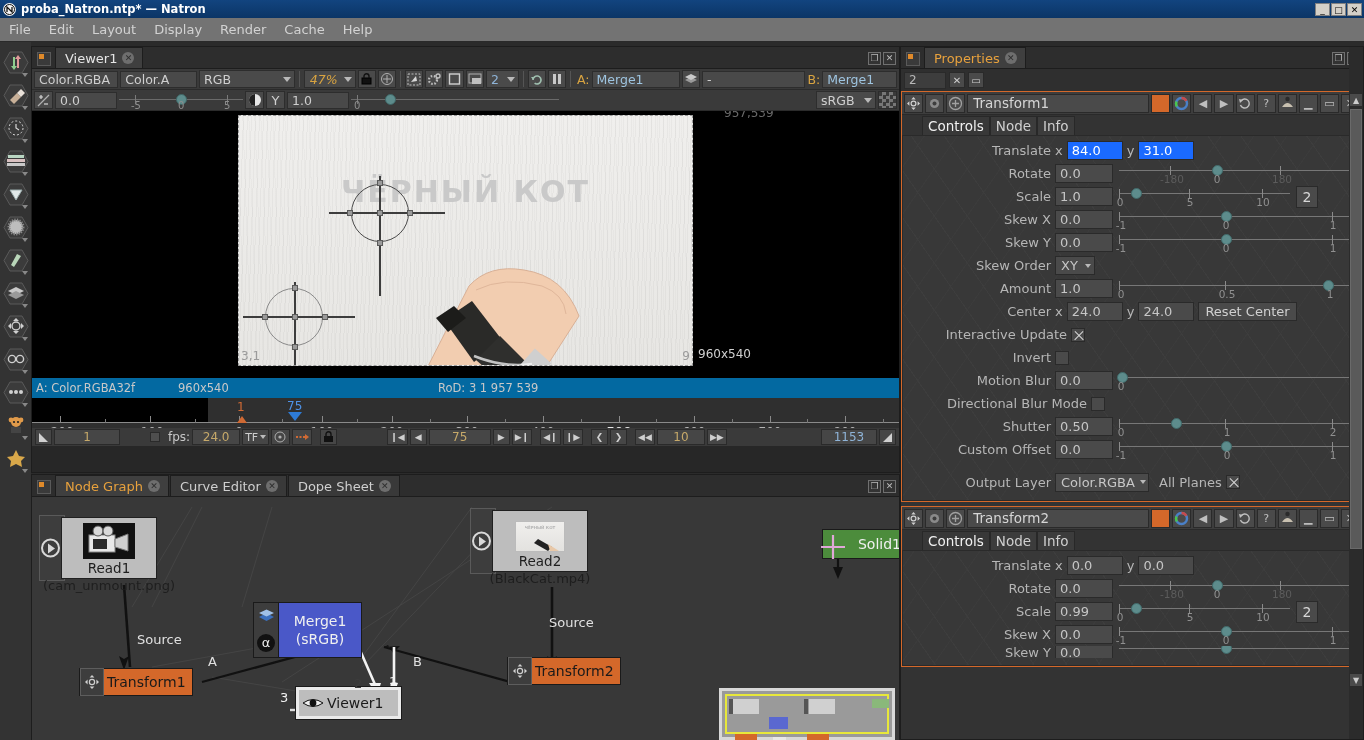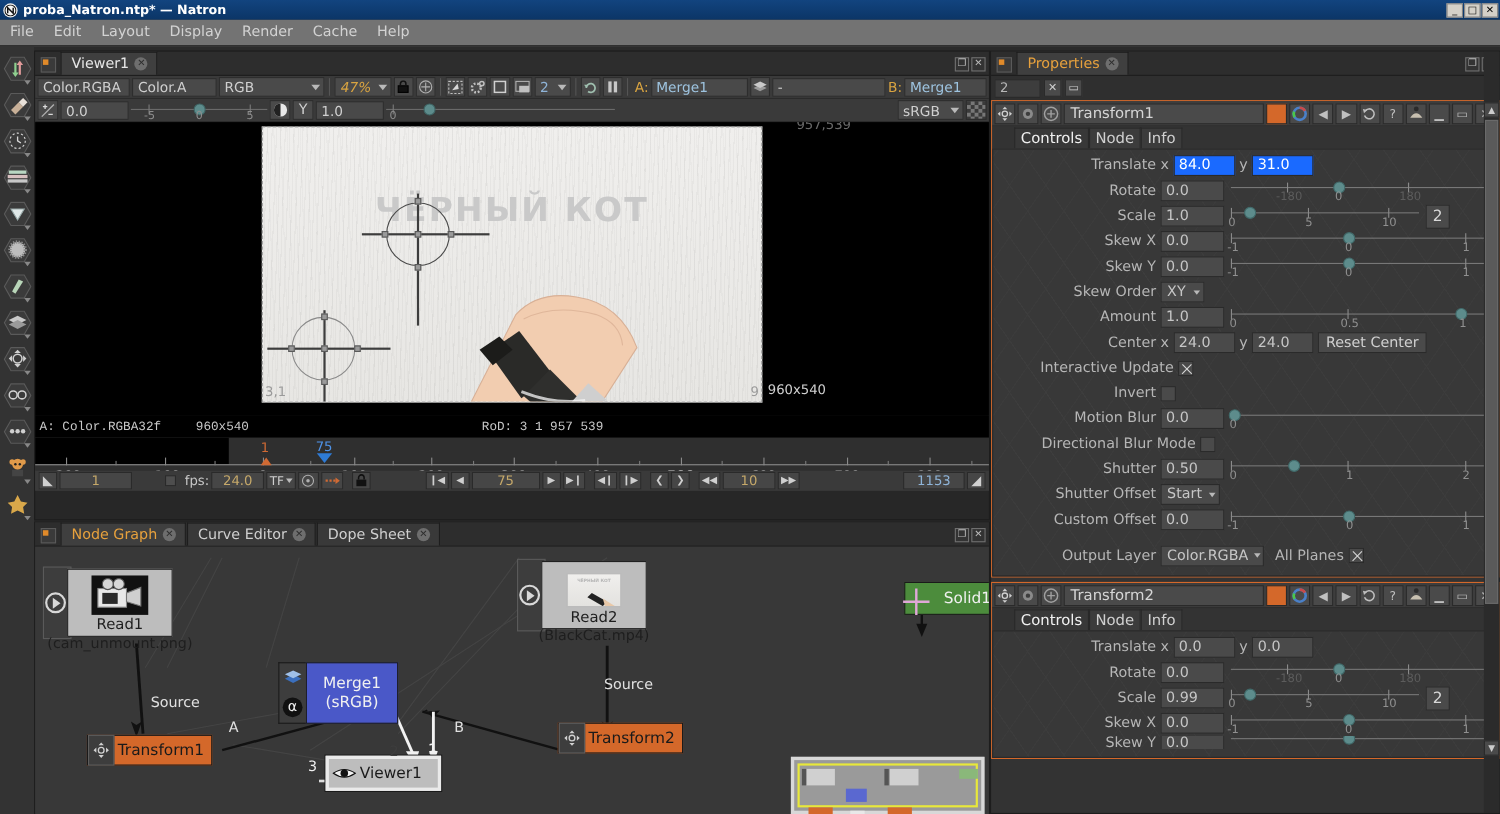--- a/index.html
+++ b/index.html
@@ -177,22 +177,22 @@
   .cross .hndl {
     position: absolute; width: 6px; height: 6px; background: #9a9a9a;
     border: 1px solid #5a5a5a;
   }
   .vcorner-txt {
     position: absolute; color: #9a9a9a; font-size: 12px;
   }
   .ovl-right-top { position:absolute; color:#9a9a9a; font-size: 12px; }
 
   .v-status {
-    height: 20px; background: #000000; display: flex; align-items: center;
-    font-size: 11.5px; color: #c8c8c8; position: relative; font-family: Liberation Mono, monospace;
+    height: 20px; background: #0369a1; display: flex; align-items: center;
+    font-size: 11.5px; color: #c8c8c8; position: relative;
   }
   .v-status .s1 { position: absolute; left: 4px; }
   .v-status .s2 { position: absolute; left: 146px; }
   .v-status .s3 { position: absolute; left: 406px; }
 
   
   .timeline {
     height: 48px; background: #3a3a3a; position: relative;
   }
   .tl-track {
@@ -1258,27 +1258,20 @@
             <span class="ptick" style="left:2px"></span>
             <span class="ptick" style="left:108px"></span>
             <span class="ptick" style="left:215px"></span>
             <span class="pknob" style="left:54px"></span>
             <span class="plbl" style="left:4px">0</span>
             <span class="plbl" style="left:110px">1</span>
             <span class="plbl" style="left:216px">2</span>
           </span>
         </div>
 
-        <div class="prow">
-          <span class="plabel">Shutter Offset</span>
-          <span class="pcombo" style="width:54px;justify-content:space-between">
-            <span>Start</span>
-            <span class="caret" style="border-left-width:3px;border-right-width:3px;border-top-width:4px"></span>
-          </span>
-        </div>
 
         <div class="prow">
           <span class="plabel">Custom Offset</span>
           <span class="pval" style="width:58px">0.0</span>
           <span class="psl">
             <span class="ptrack"></span>
             <span class="ptick" style="left:2px"></span>
             <span class="ptick" style="left:215px"></span>
             <span class="pknob" style="left:104px"></span>
             <span class="plbl" style="left:4px">-1</span>

